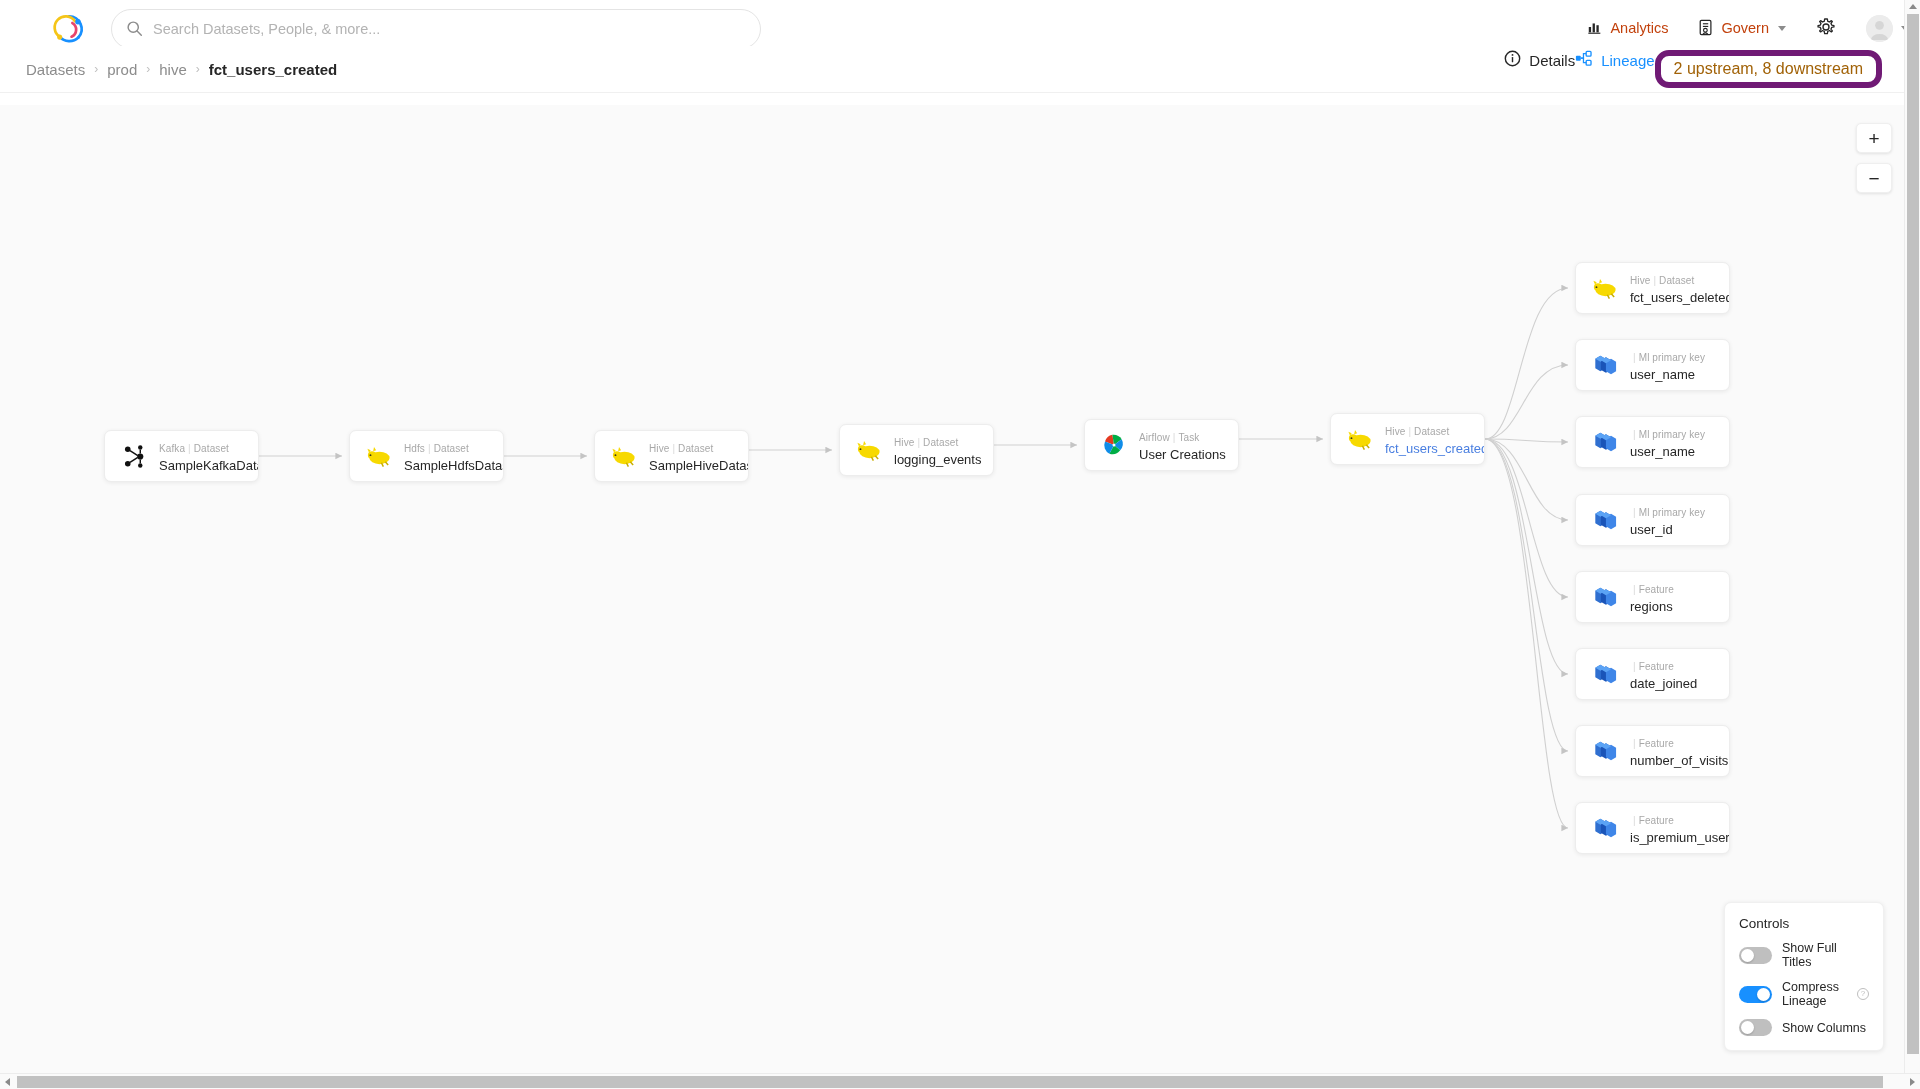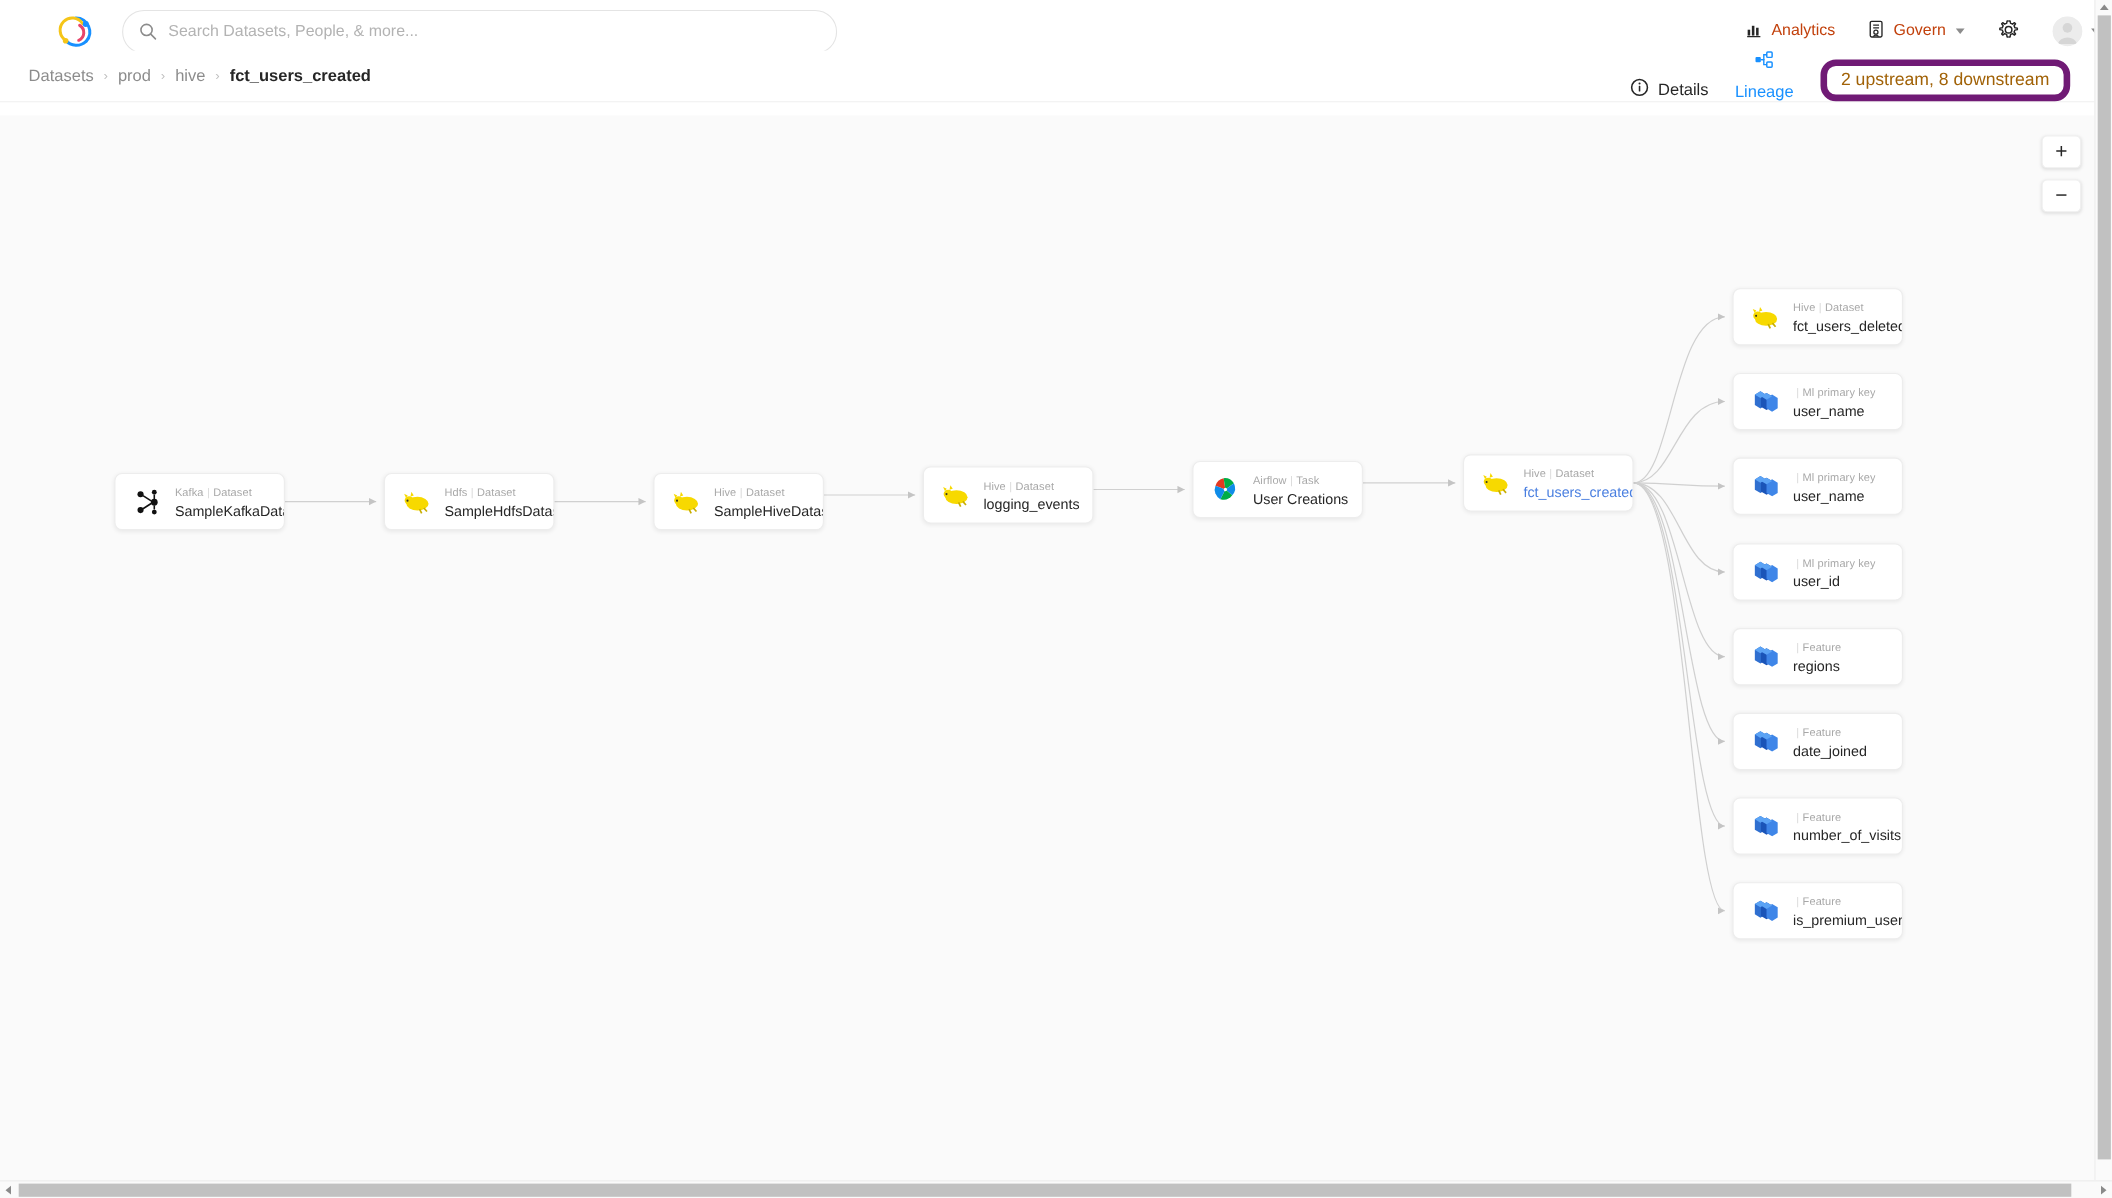--- a/index.html
+++ b/index.html
@@ -80,28 +80,28 @@
     background: #ffffff;
     border-bottom: 1px solid #f0f0f0;
     display: flex; align-items: center;
   }
   .crumbs { display: flex; align-items: center; margin-left: 26px; gap: 9px; }
   .crumb { font-size: 15px; color: #8c8c8c; cursor: pointer; }
   .crumb.active { color: #262626; font-weight: 600; cursor: default; }
   .crumb-sep { color: #bfbfbf; font-size: 12px; }
 
   .tabs-right {
-    margin-left: auto; display: flex; align-items: flex-end;
-    gap: 24px; padding-right: 22px;
+    margin-left: auto; display: flex; align-items: flex-start;
+    padding-right: 22px;
   }
   .tab {
     display: flex; align-items: center; gap: 8px;
     font-size: 15px; color: #262626; cursor: pointer;
   }
-  .tab.sel { color: #1890ff; flex-direction: column; }
+  .tab.sel { color: #1890ff; }
   .pill {
     border: 6px solid #701a75;
     border-radius: 14px;
     padding: 4px 13px;
     font-size: 16px;
     color: #a16207;
     background: #fff;
     cursor: pointer;
   }
 
@@ -633,20 +633,45 @@
         <path d="M8 3 L2.5 6.3 8 9.6 13.5 6.3z" fill="#5ba3f5"></path>
         <path d="M14 4.6 L8.5 7.9 14 11.2 19.5 7.9z" fill="#5ba3f5"></path>
       </svg>
     </span>
     <span class="txt">
       <span class="sub"><span class="bar">|</span><span>Feature</span></span><br>
       <span class="title">is_premium_user</span>
     </span>
   </div>
 
+  <div class="controls">
+    <h4>Controls</h4>
+
+    <div class="ctrl-row">
+      <span class="toggle">
+          <span class="knob"></span>
+        </span>
+      <span class="ctrl-lbl">Show Full Titles</span>
+    </div>
+
+    <div class="ctrl-row">
+      <span class="toggle on">
+          <span class="knob"></span>
+        </span>
+      <span class="ctrl-lbl">Compress Lineage</span>
+      <span class="help-ico">?</span>
+    </div>
+
+    <div class="ctrl-row">
+      <span class="toggle">
+          <span class="knob"></span>
+        </span>
+      <span class="ctrl-lbl">Show Columns</span>
+    </div>
+  </div>
 
 </div>
 
 <div class="vscroll">
   <span class="arrow-up"></span>
   <span class="thumb"></span>
 </div>
 
 <div class="hscroll">
   <span class="arrow-left"></span>

